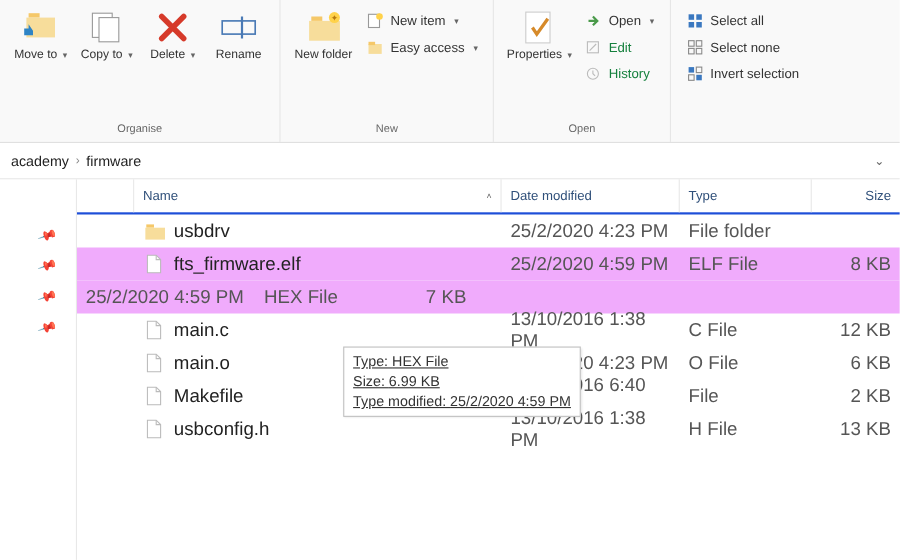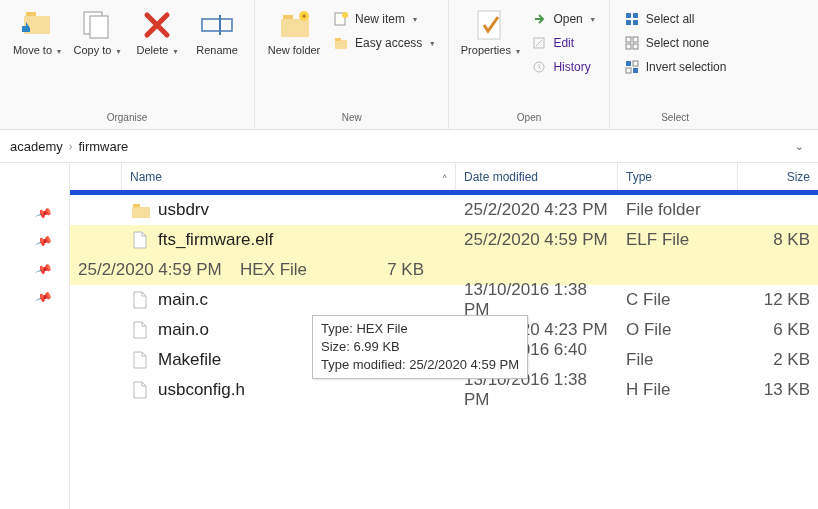--- a/index.html
+++ b/index.html
@@ -9,60 +9,60 @@
   .ribbon { height: 130px; background: #f9f9f9; border-bottom: 1px solid #e0e0e0; display: flex; }
   .group { display: flex; flex-direction: column; padding: 4px 10px 0 10px; border-right: 1px solid #e6e6e6; }
   .group-no-border { border-right: none; }
   .group-body { flex: 1; display: flex; align-items: flex-start; gap: 6px; }
   .group-label { text-align: center; font-size: 10px; color: #666; padding: 4px 0 6px; }
   .big-btn { display: flex; flex-direction: column; align-items: center; width: 54px; padding-top: 4px; cursor: default; }
   .big-btn .ico { width: 34px; height: 34px; display:flex; align-items:center; justify-content:center; }
   .big-btn .lbl { font-size: 11px; color: #333; margin-top: 2px; text-align: center; line-height: 13px; }
   .vstack { display:flex; flex-direction:column; gap:2px; }
   .small-btn { display:flex; align-items:center; gap:6px; padding:2px 4px; font-size:12px; color:#333; cursor:default; height:22px;}
-  .small-btn.dim { color:#4c1d95; }
+  .small-btn.dim { color:#15803d; }
   .small-ico { width:16px; height:16px; display:flex;align-items:center;justify-content:center;}
   .caret { font-size:8px; margin-left:2px; color:#666; }
 
   
   .crumb-bar { height:33px; border-bottom:1px solid #e8e8e8; display:flex; align-items:center; padding:0 10px; font-size:13px;}
   .crumb-bar span.sep { margin:0 6px; color:#888; font-size:11px;}
   .crumb-bar .expand { margin-left:auto; color:#666; font-size:11px; padding:2px 4px; cursor:default;}
 
   
   .main { display:flex; height: calc(509px - 130px - 33px); }
   .navpane { width:70px; border-right:1px solid #e8e8e8; padding-top:10px; position:relative;}
   .pin-slot{ position:relative; height:28px;}
   .pin { position:absolute; right:18px; top:6px; color:#666; font-size:12px; transform:rotate(25deg); cursor:default;}
   .listing { flex:1; position:relative;}
-  .hdr-row { display:flex; height:32px; align-items:stretch; border-bottom:5px solid #1d4ed8; font-size:12px; color:#30507a;}
+  .hdr-row { display:flex; height:32px; align-items:stretch; border-bottom:2px solid #1d4ed8; font-size:12px; color:#30507a;}
   .hdr-cell { display:flex; align-items:center; padding:0 8px; border-right:1px solid #e8e8e8; cursor:default;}
   .hdr-cell:last-child{border-right:none;}
   .col-spacer{ width:52px; border-right:1px solid #e8e8e8;}
   .col-name{ flex:1;}
   .col-date{ width:162px;}
   .col-type{ width:120px;}
   .col-size{ width:80px; justify-content:flex-end;}
   .sort-caret{ font-size:8px; margin-left:auto; color:#666;}
   .rows{ font-size:17px;}
   .row{ display:flex; height:30px; align-items:center;}
-  .row.sel{ background:#fef9c3;}
+  .row.sel{ background:#f0abfc;}
   .row .cell { padding:0 8px;}
   .name-cell{ flex:1; display:flex; align-items:center; gap:8px;}
   .name-cell .indent{ width:46px;}
   .date-cell{ width:162px; color:#555;}
   .type-cell{ width:120px; color:#555;}
   .size-cell{ width:80px; text-align:right; color:#555;}
   .file-ico, .folder-ico{ width:18px; height:18px; display:flex; align-items:center; justify-content:center;}
   .folder-ico svg rect.tab{ fill:#f5c869;} .folder-ico svg rect.body{ fill:#f7dd9b;}
   .file-ico svg{ width:16px;height:18px;} 
 
   
   .tooltip{ position:absolute; left:242px; top:152px; background:#fff; border:1px solid #bfbfbf; padding:4px 8px; font-size:13px; color:#333; box-shadow:1px 1px 2px rgba(0,0,0,0.1);}
-  .tooltip div{ line-height:18px;}
+  .tooltip div{ line-height:18px;text-decoration:underline;}
 </style>
 </head>
 <body>
 
 <div class="ribbon">
 
   <div class="group">
     <div class="group-body">
       <div class="big-btn">
         <span class="ico">
@@ -220,21 +220,20 @@
                 <rect x="1" y="1" width="5" height="5" fill="#3a78c0"></rect>
                 <rect x="8" y="1" width="5" height="5" fill="none" stroke="#888"></rect>
                 <rect x="1" y="8" width="5" height="5" fill="none" stroke="#888"></rect>
                 <rect x="8" y="8" width="5" height="5" fill="#3a78c0"></rect>
               </svg>
             </span>
           <span>Invert selection</span>
         </div>
       </div>
     </div>
-    <div class="group-label">Select</div>
   </div>
 
 </div>
 
 <div class="crumb-bar">
   <span>academy</span>
   <span class="sep">›</span>
   <span>firmware</span>
   <span class="expand">⌄</span>
 </div>

